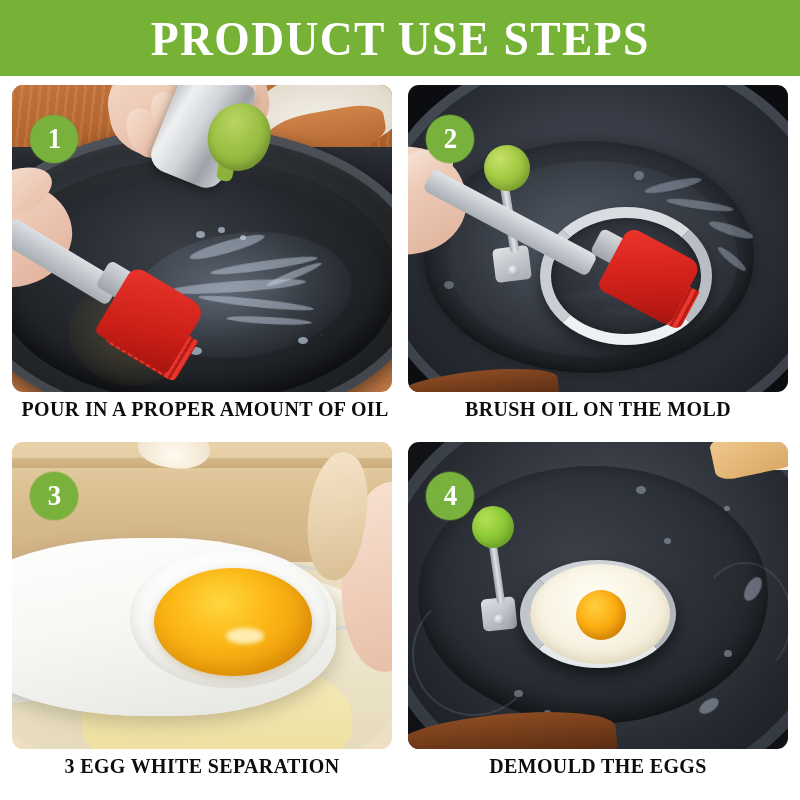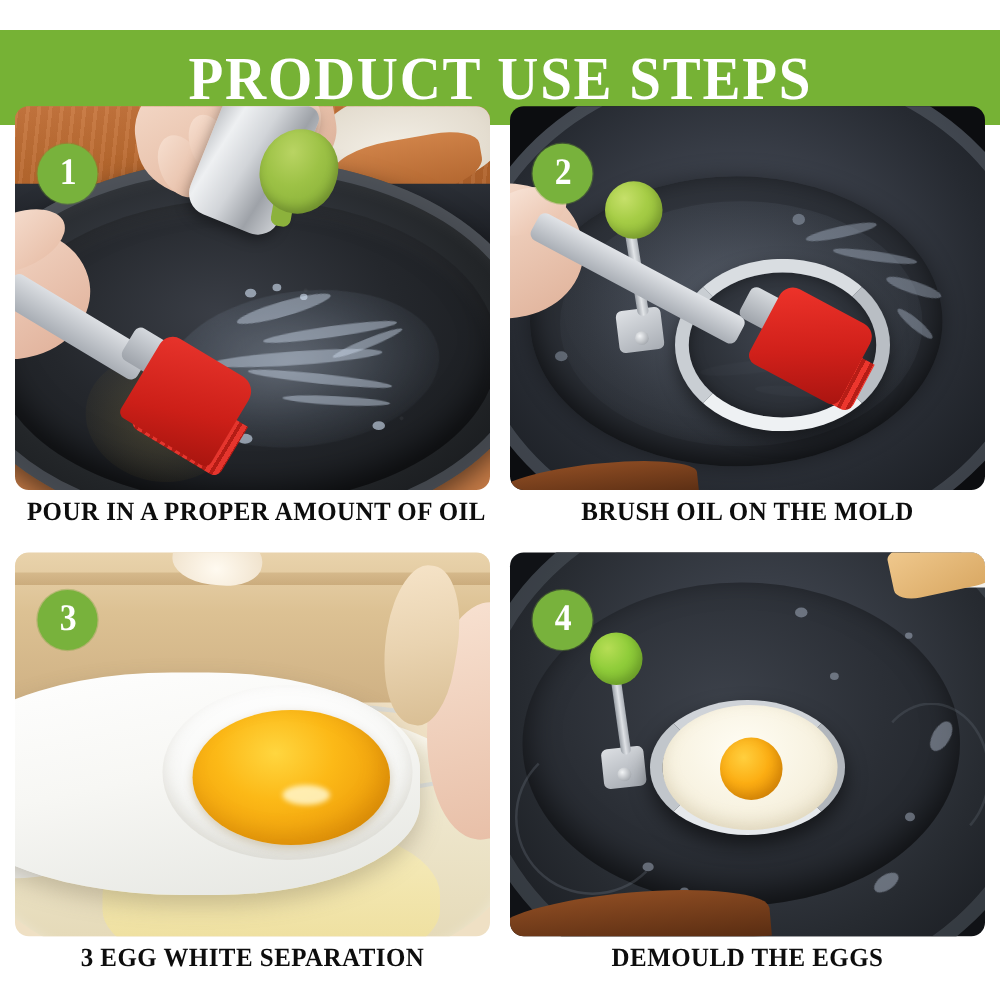--- a/index.html
+++ b/index.html
@@ -8,21 +8,21 @@
     background:#ffffff;
     font-family:"Liberation Serif", serif;
     overflow:hidden;
     position:relative;
   }
 
   
   .banner{
     position:absolute;left:0;top:0;width:800px;height:76px;
     background:#76b235;
-    display:flex;align-items:center;justify-content:center;margin-top:24px;
+    display:flex;align-items:center;justify-content:center;
   }
   .banner-title{
     color:#ffffff;
     font-family:"Liberation Serif", serif;
     font-weight:bold;
     font-size:49px;
     letter-spacing:1.5px;
     transform:scaleX(0.93);
     line-height:1;
     text-align:center;

